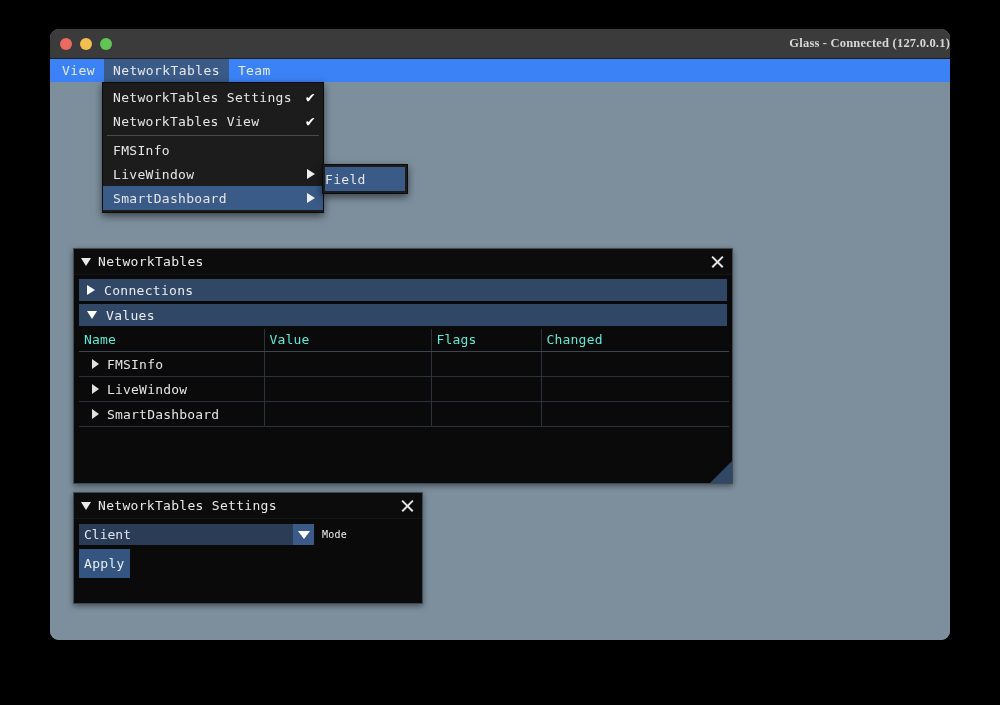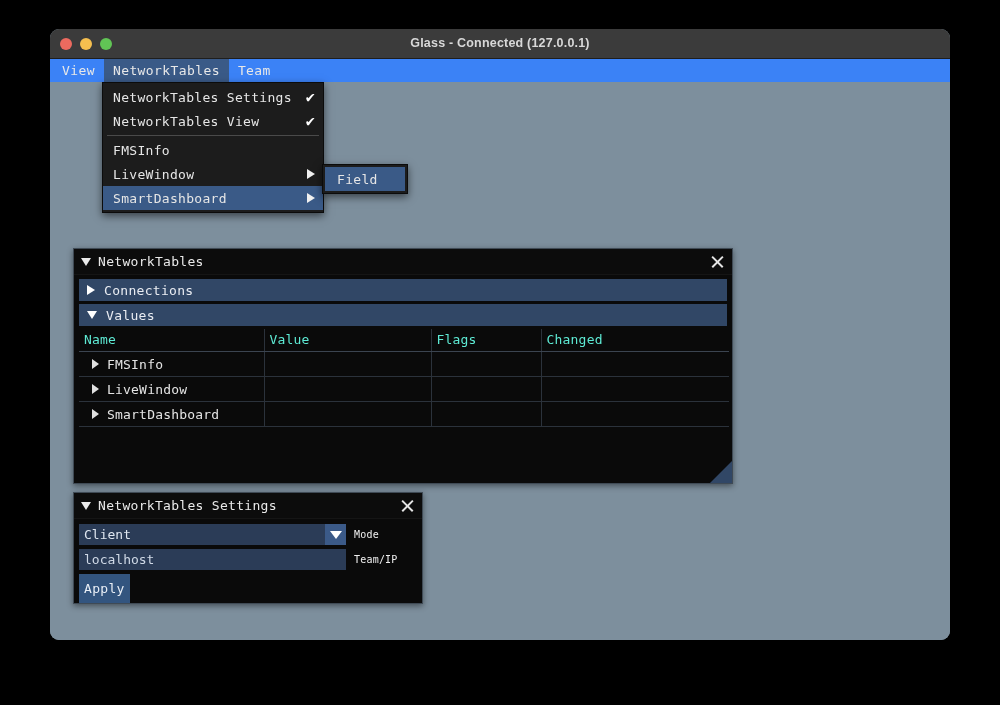--- a/index.html
+++ b/index.html
@@ -48,23 +48,23 @@
     display: block;
   }
   .tl-close   { background: #ec6a5f; }
   .tl-min     { background: #f5bf4f; }
   .tl-zoom    { background: #61c555; }
   #window-title {
     position: absolute;
     left: 0; right: 0; top: 0;
     height: 29px;
     line-height: 29px;
-    text-align: center;
+    text-align: right;
     color: #d8d8d8;
-    font-family: Liberation Sans, sans-serif;
+    font-family: Liberation Serif, serif;
     font-size: 12.5px;
     font-weight: bold;
     letter-spacing: 0.2px;
   }
 
   
   #menubar {
     position: relative;
     height: 23px;
     background: #3b82f6;
@@ -148,21 +148,21 @@
     left: 272px;
     top: 82px;
     width: 80px;
     background: #1c1c1c;
     border: 1px solid #0b0b0b;
     box-shadow: 0 3px 8px rgba(0,0,0,0.55);
     padding: 2px 2px;
     z-index: 70;
   }
   #sub-menu .menu-item {
-    padding-left: 12px;
+    padding-left: 0;
   }
 
   
   .imgui-window {
     position: absolute;
     background: #0a0a0a;
     border: 1px solid #3f4a55;
     box-sizing: border-box;
     box-shadow: 0 2px 6px rgba(0,0,0,0.45);
   }
@@ -292,21 +292,21 @@
   #nts-body {
     padding: 5px 5px 0 5px;
     position: relative;
   }
   .field-row {
     display: flex;
     align-items: center;
     margin-bottom: 4px;
   }
   .combo {
-    width: 267px;
+    width: 235px;
     height: 21px;
     background: #2b3c57;
     display: flex;
     align-items: center;
     position: relative;
     color: #dfe6f0;
     font-size: 13px;
     padding-left: 5px;
     box-sizing: border-box;
     cursor: default;
@@ -500,24 +500,20 @@
         <div class="field-row">
           <div class="combo">
             <span>Client</span>
             <span class="combo-arrow-box">
               <span class="tri-down"></span>
             </span>
           </div>
           <span class="field-label">Mode</span>
         </div>
 
-        <div class="field-row">
-          <div class="text-input" placeholder="localhost">localhost</div>
-          <span class="field-label">Team/IP</span>
-        </div>
 
         <div class="field-row">
           <span class="btn">Apply</span>
         </div>
       </div>
     </div>
 
   </div>
 </div>
 

